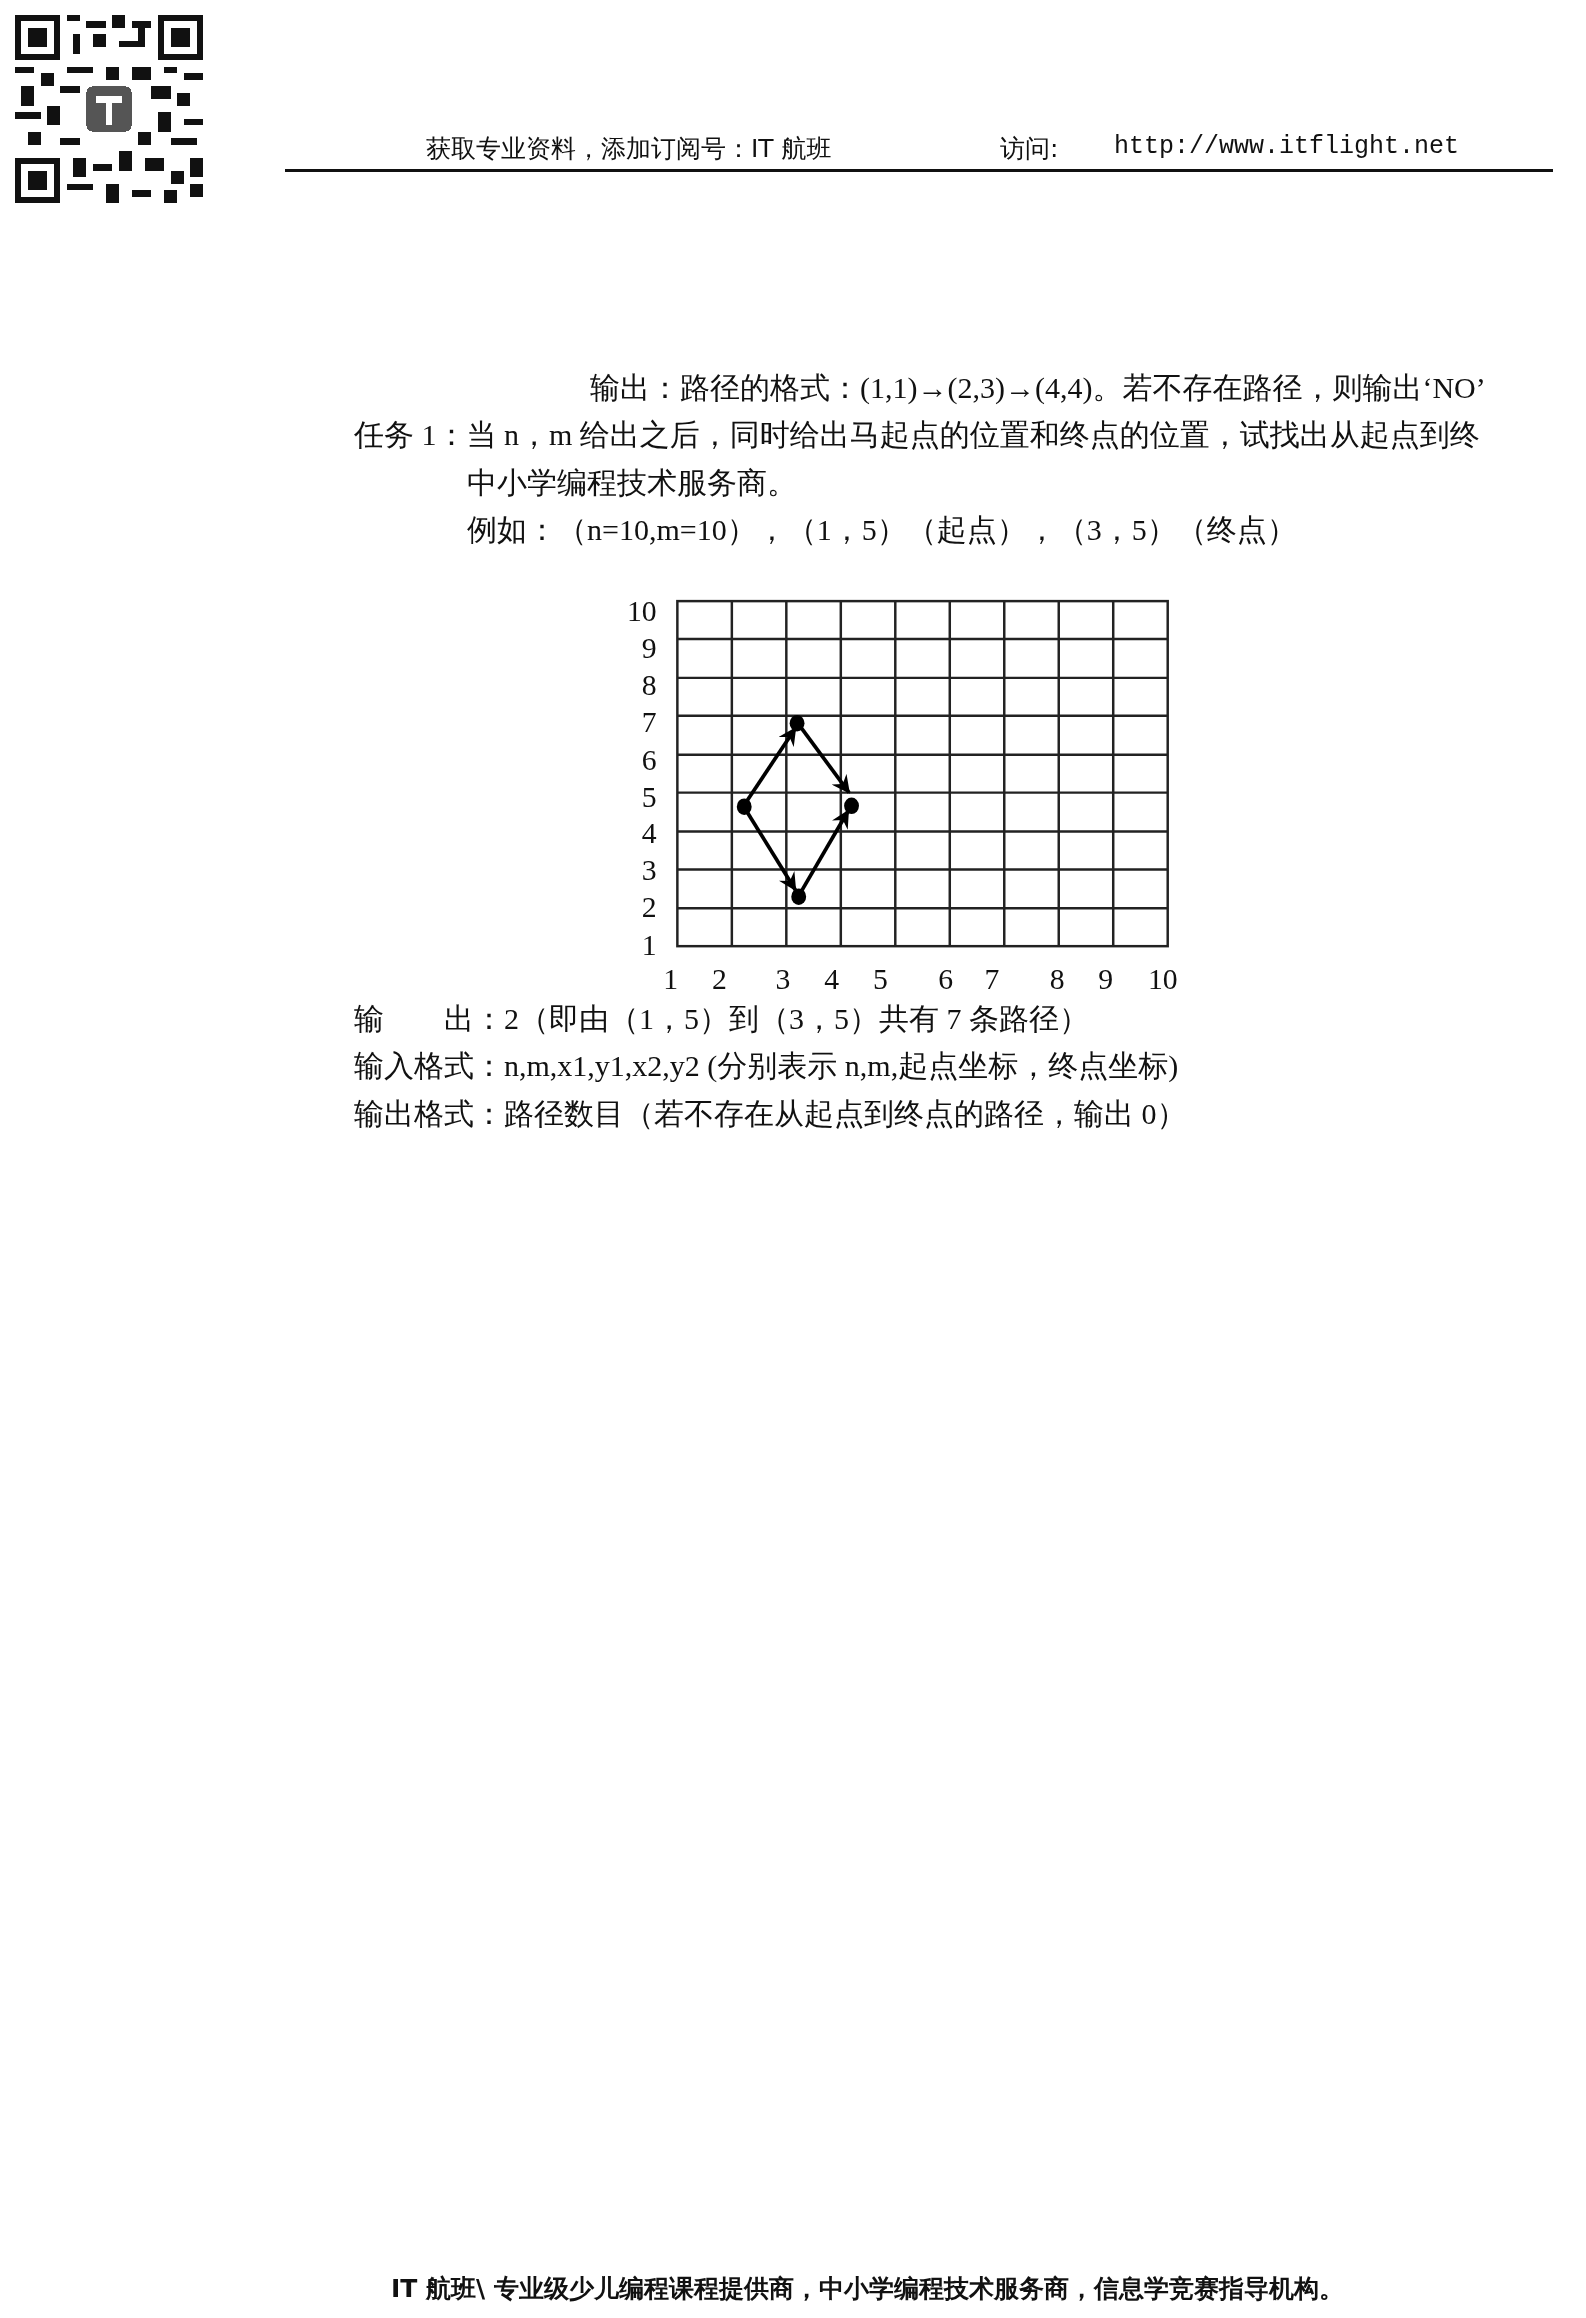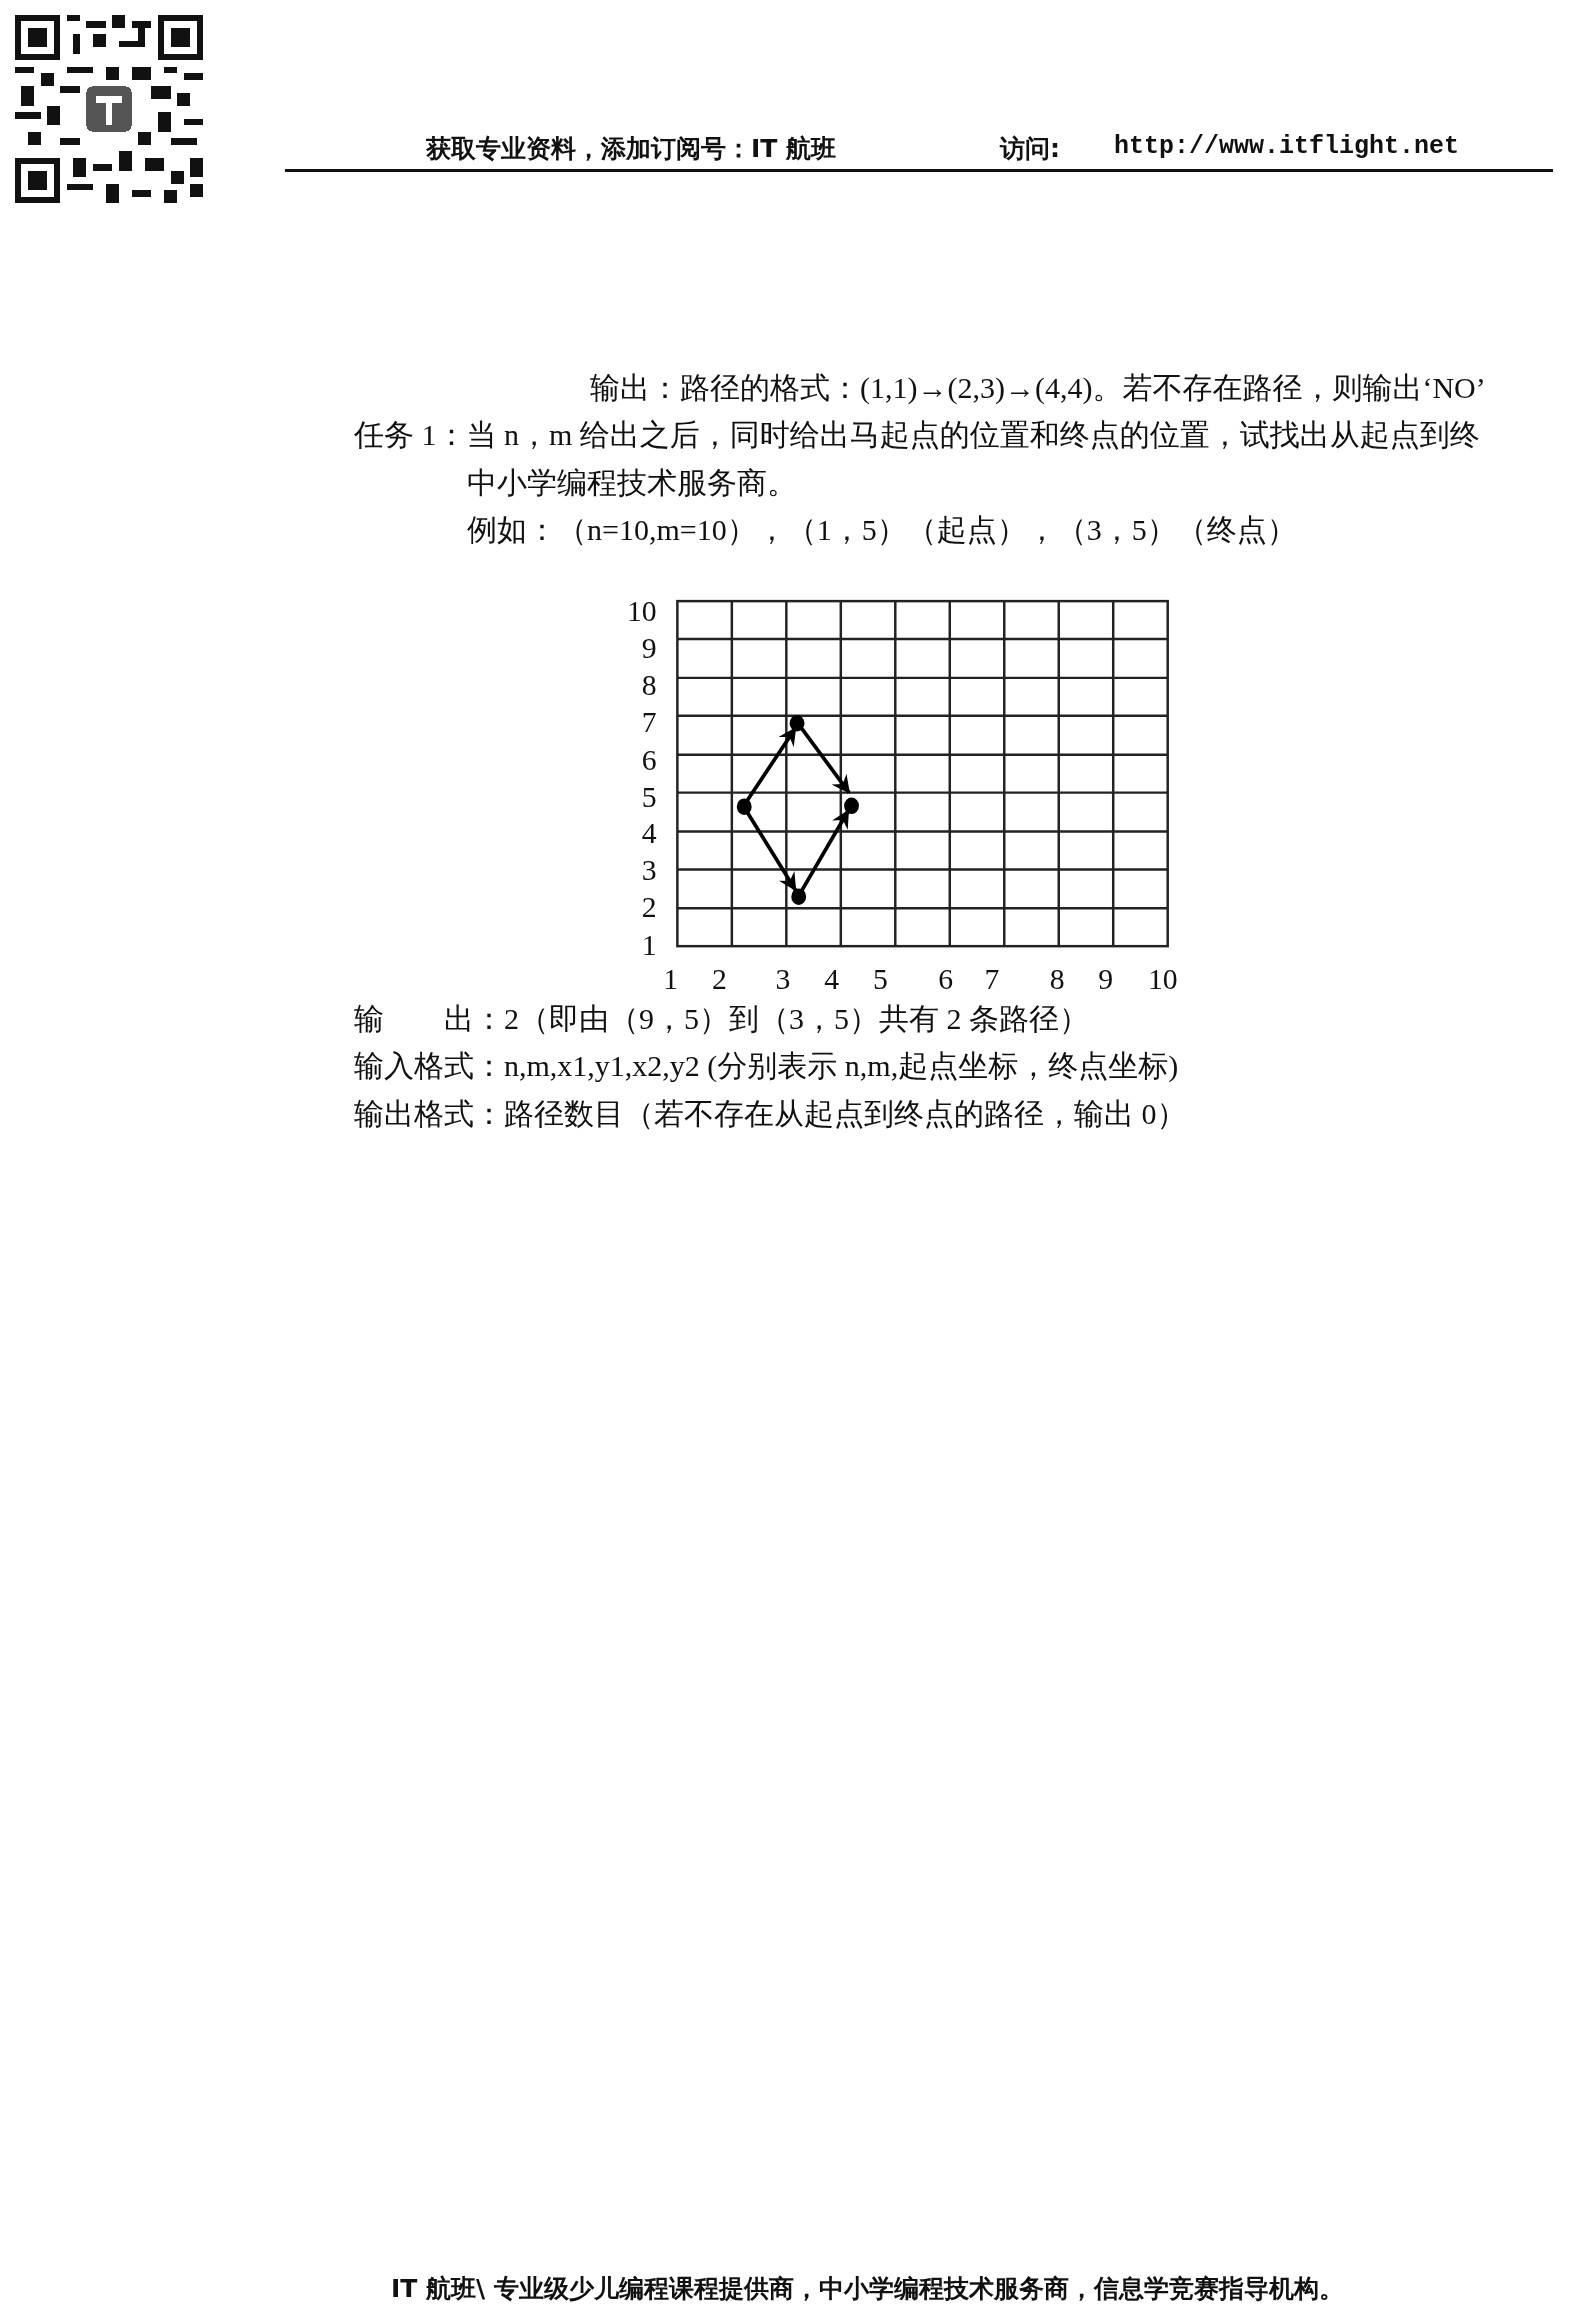--- a/index.html
+++ b/index.html
@@ -2,21 +2,21 @@
 <html style="font-size:13.2px"><head>
 <meta charset="utf-8">
 <style>
   html, body { margin:0; padding:0; background:#fff; }
   body { width:1587px; height:2319px; position:relative; overflow:hidden; color:#111; }
   .serif { font-family: "Liberation Serif", "DejaVu Serif", serif; }
   .sans { font-family: "DejaVu Sans", "Liberation Sans", sans-serif; }
   .mono { font-family: "Liberation Mono", "DejaVu Sans Mono", monospace; }
   .abs { position:absolute; white-space:nowrap; }
   #qr { position:absolute; left:15px; top:15px; width:188px; height:188px; }
-  .hdr { font-size:25px; font-weight:bold; top:132px; }
+  .hdr { font-size:25px; font-weight:normal; top:132px; }
   #hdr-line { position:absolute; left:285px; top:169px; width:1268px; height:2.5px; background:#111; }
   .body-text { font-size:30px; }
   .ft { font-size:25px; font-weight:bold; top:2272px;text-align:center; }
   #grid-svg { position:absolute; left:611px; top:578px; }
 </style>
 </head>
 <body>
 
 <svg id="qr" viewBox="0 0 29 29" shape-rendering="crispEdges">
   <rect width="29" height="29" fill="#fff"></rect>
@@ -140,18 +140,18 @@
     <line x1="970" y1="1080" x2="1027" y2="982"></line>
   </g>
   <g fill="#000">
     <ellipse cx="901" cy="977" rx="9" ry="10"></ellipse>
     <ellipse cx="965" cy="876" rx="9" ry="10"></ellipse>
     <ellipse cx="1031" cy="976" rx="9" ry="10"></ellipse>
     <ellipse cx="967" cy="1086" rx="9" ry="10"></ellipse>
   </g>
 </svg>
 
-<div class="abs serif body-text" style="left:354px; top:999px;">输　　出：2（即由（9，5）到（3，5）共有 2 条路径）</div>
+<div class="abs serif body-text" style="left:354px; top:999px;">输　　出：2（即由（1，5）到（3，5）共有 7 条路径）</div>
 <div class="abs serif body-text" style="left:354px; top:1046px;">输入格式：n,m,x1,y1,x2,y2 (分别表示 n,m,起点坐标，终点坐标)</div>
 <div class="abs serif body-text" style="left:354px; top:1094px;">输出格式：路径数目（若不存在从起点到终点的路径，输出 0）</div>
 
 <div class="abs sans ft" style="left:391px;">IT 航班\ 专业级少儿编程课程提供商，中小学编程技术服务商，信息学竞赛指导机构。</div>
 
 
 </body></html>

